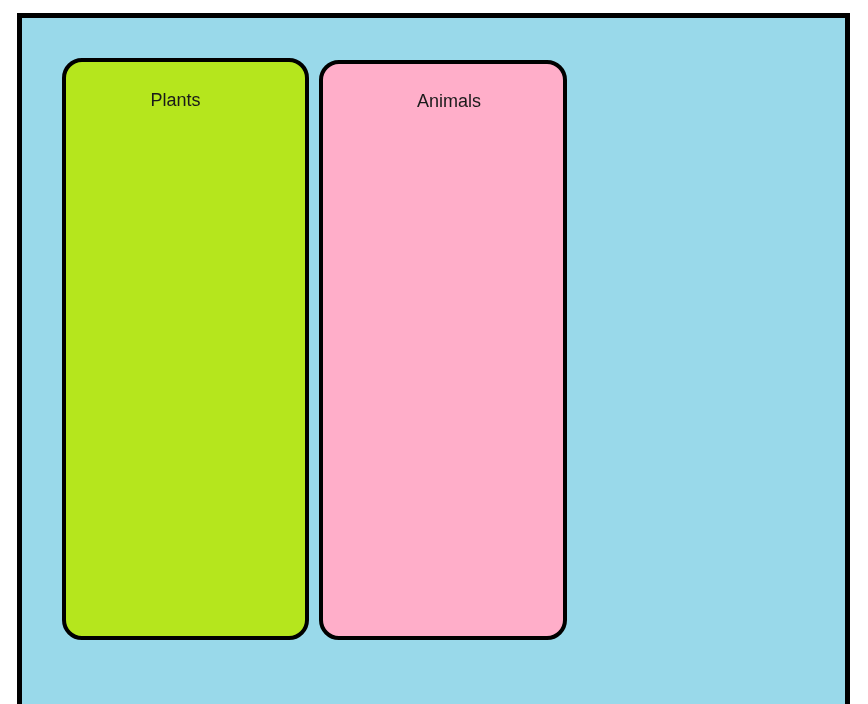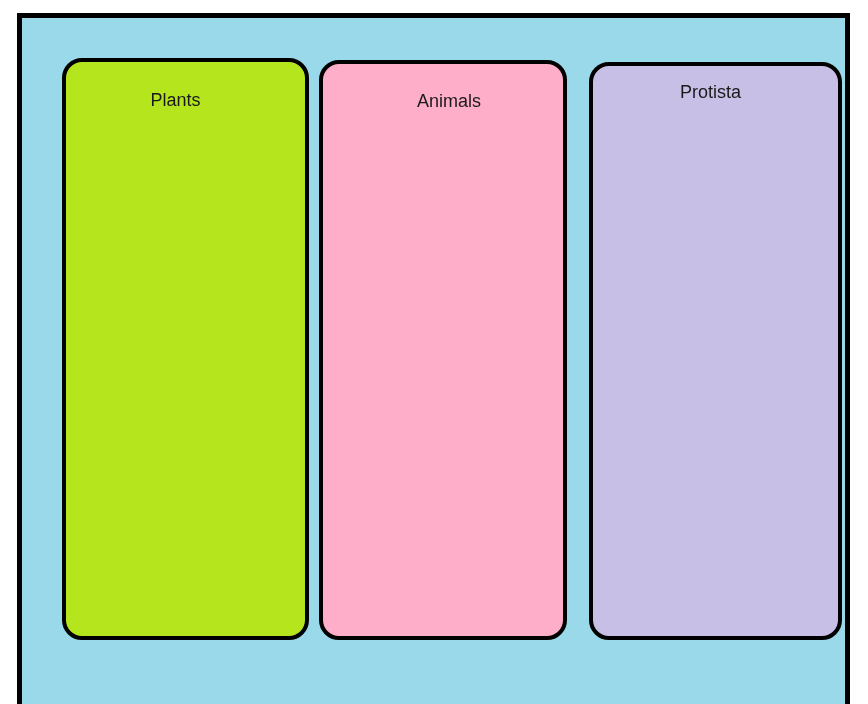--- a/index.html
+++ b/index.html
@@ -67,18 +67,15 @@
   <div class="frame" style="background-color: rgb(153, 217, 234);">
 
     <div class="card card-plants" style="background-color: rgb(181, 230, 29);">
       <span class="card-label label-plants">Plants</span>
     </div>
 
     <div class="card card-animals" style="background-color: rgb(255, 174, 201);">
       <span class="card-label label-animals">Animals</span>
     </div>
 
-    <div class="card card-protista" style="background-color: rgb(200, 191, 231);">
-      <span class="card-label label-protista">Protista</span>
-    </div>
 
   </div>
 </div>
 
 </body></html>

